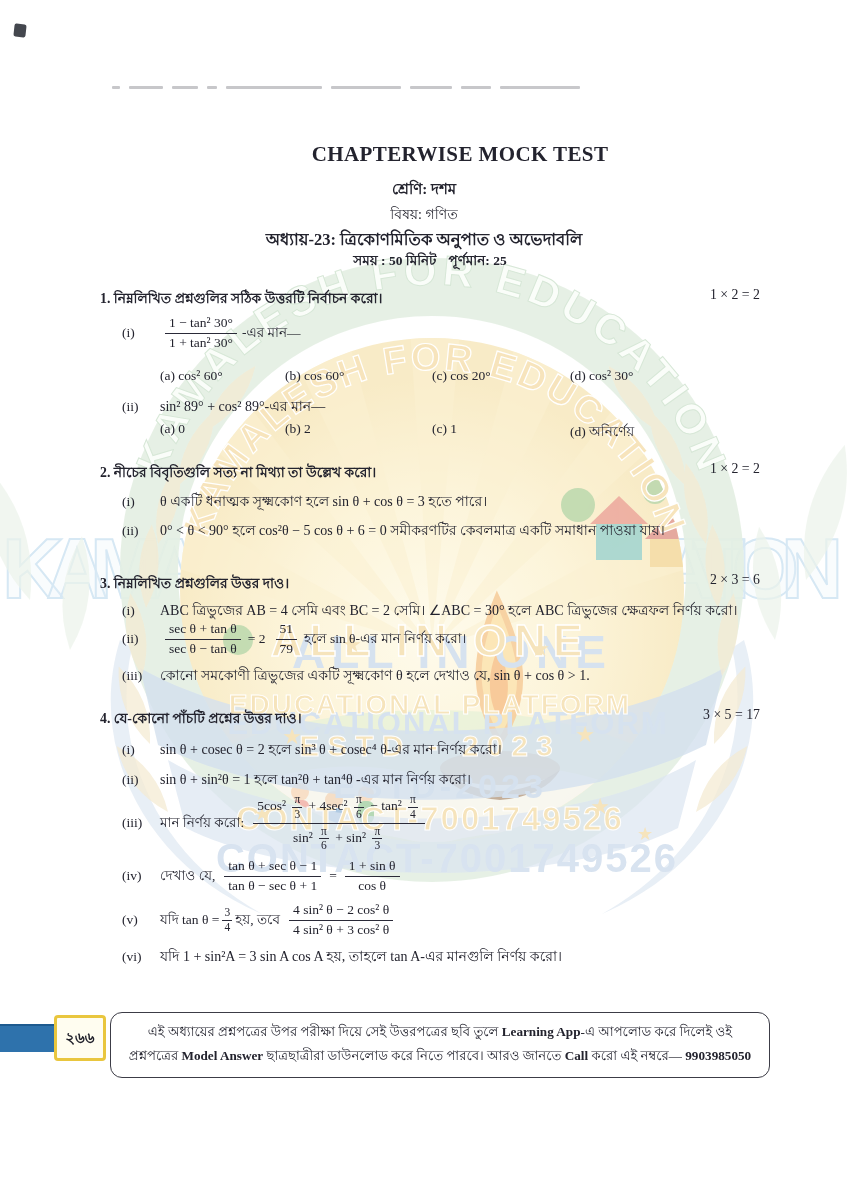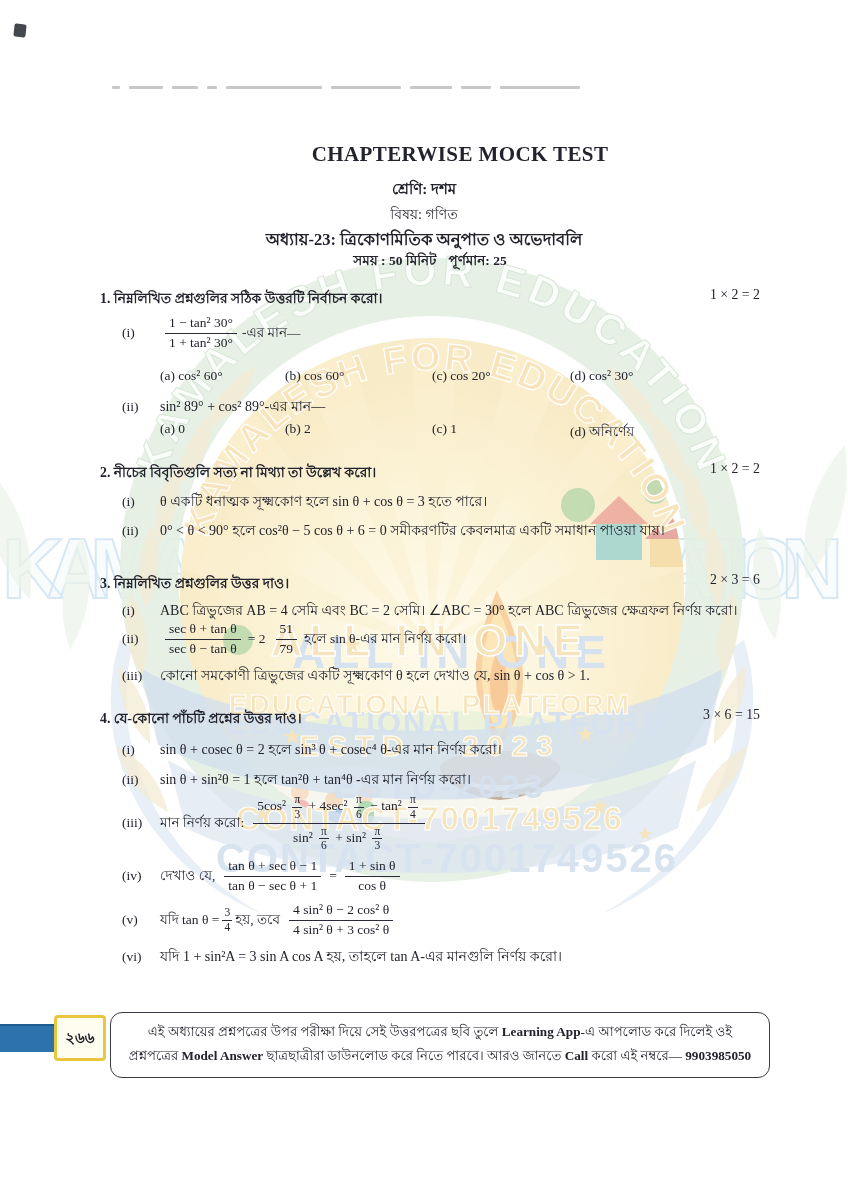--- a/index.html
+++ b/index.html
@@ -279,21 +279,21 @@
     </span>
     <span style="margin-left:2px">হলে sin θ-এর মান নির্ণয় করো।</span>
   </div>
   <div class="fg sub" style="top:664px">
     <span class="lbl">(iii)</span>
     <span class="mtxt">কোনো সমকোণী ত্রিভুজের একটি সূক্ষ্মকোণ θ হলে দেখাও যে, sin θ + cos θ &gt; 1.</span>
   </div>
 
   <div class="fg qrow" style="top:707px">
     <span class="qhead">4. যে-কোনো পাঁচটি প্রশ্নের উত্তর দাও।</span>
-    <span class="marks">3 × 6 = 15</span>
+    <span class="marks">3 × 5 = 17</span>
   </div>
   <div class="fg sub" style="top:738px">
     <span class="lbl">(i)</span>
     <span class="mtxt">sin θ + cosec θ = 2 হলে sin³ θ + cosec⁴ θ-এর মান নির্ণয় করো।</span>
   </div>
   <div class="fg sub" style="top:768px">
     <span class="lbl">(ii)</span>
     <span class="mtxt">sin θ + sin²θ = 1 হলে tan²θ + tan⁴θ -এর মান নির্ণয় করো।</span>
   </div>
   <div class="fg sub" style="top:792px; height:62px">

